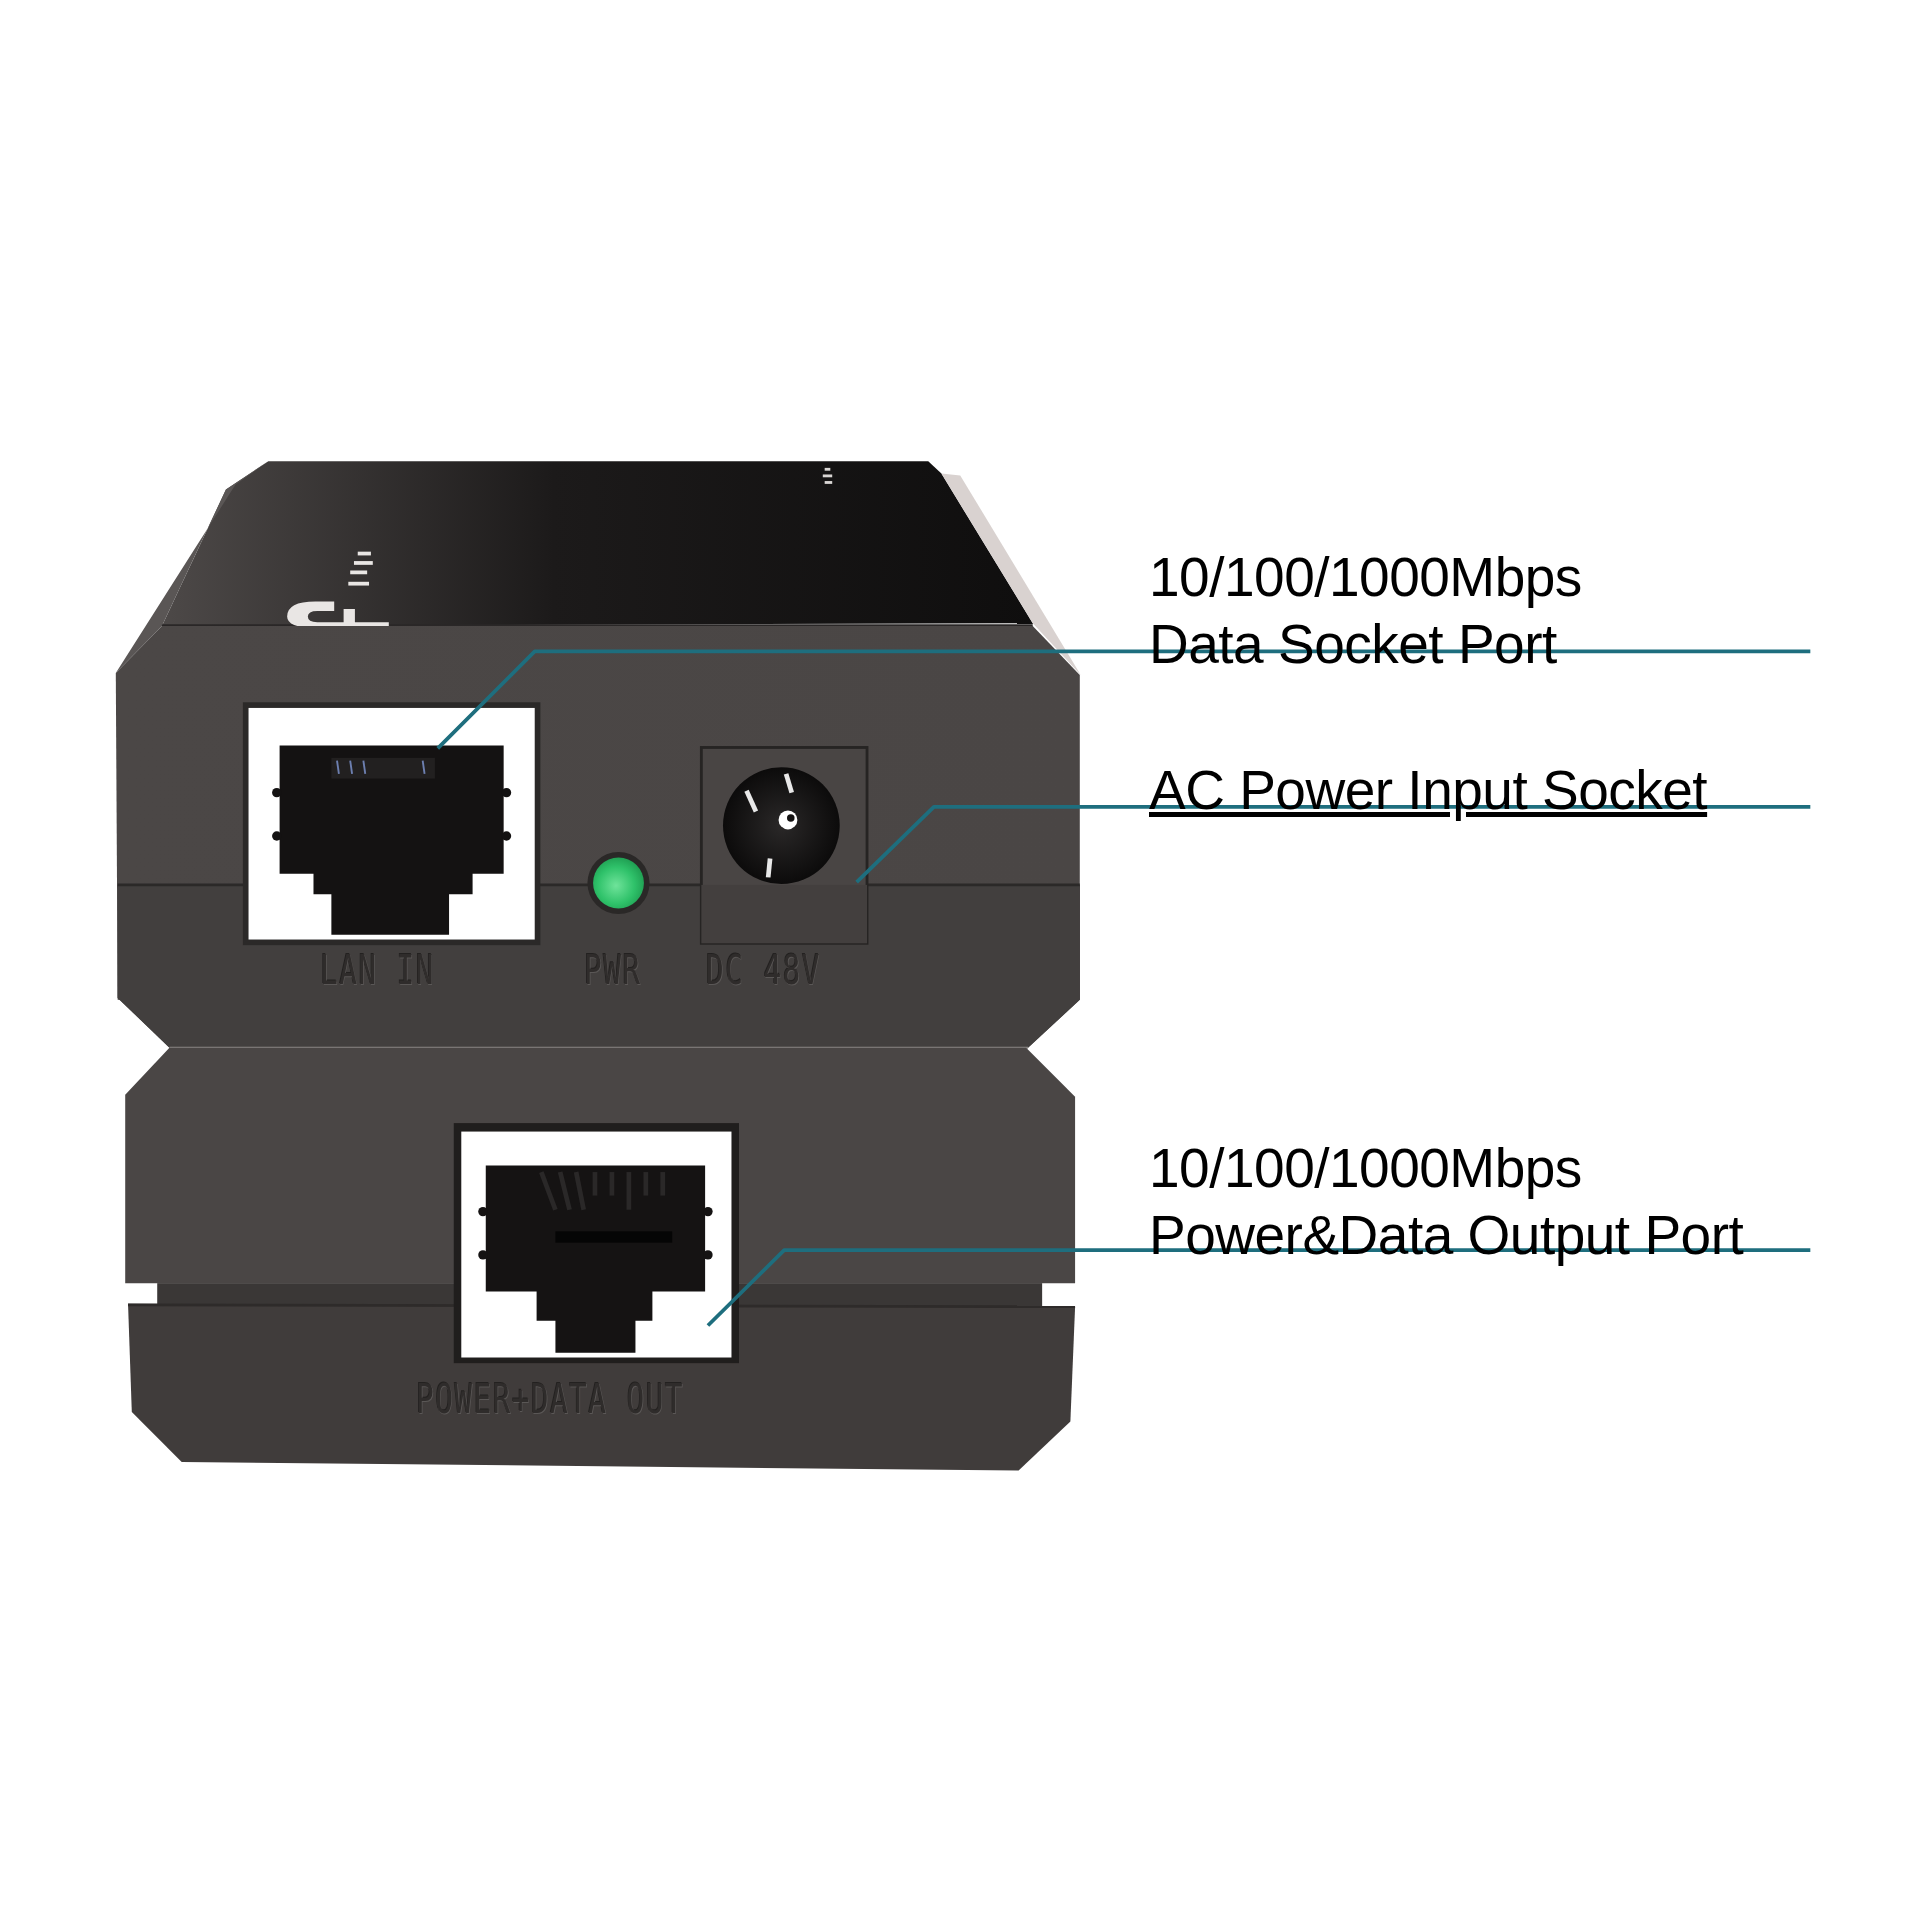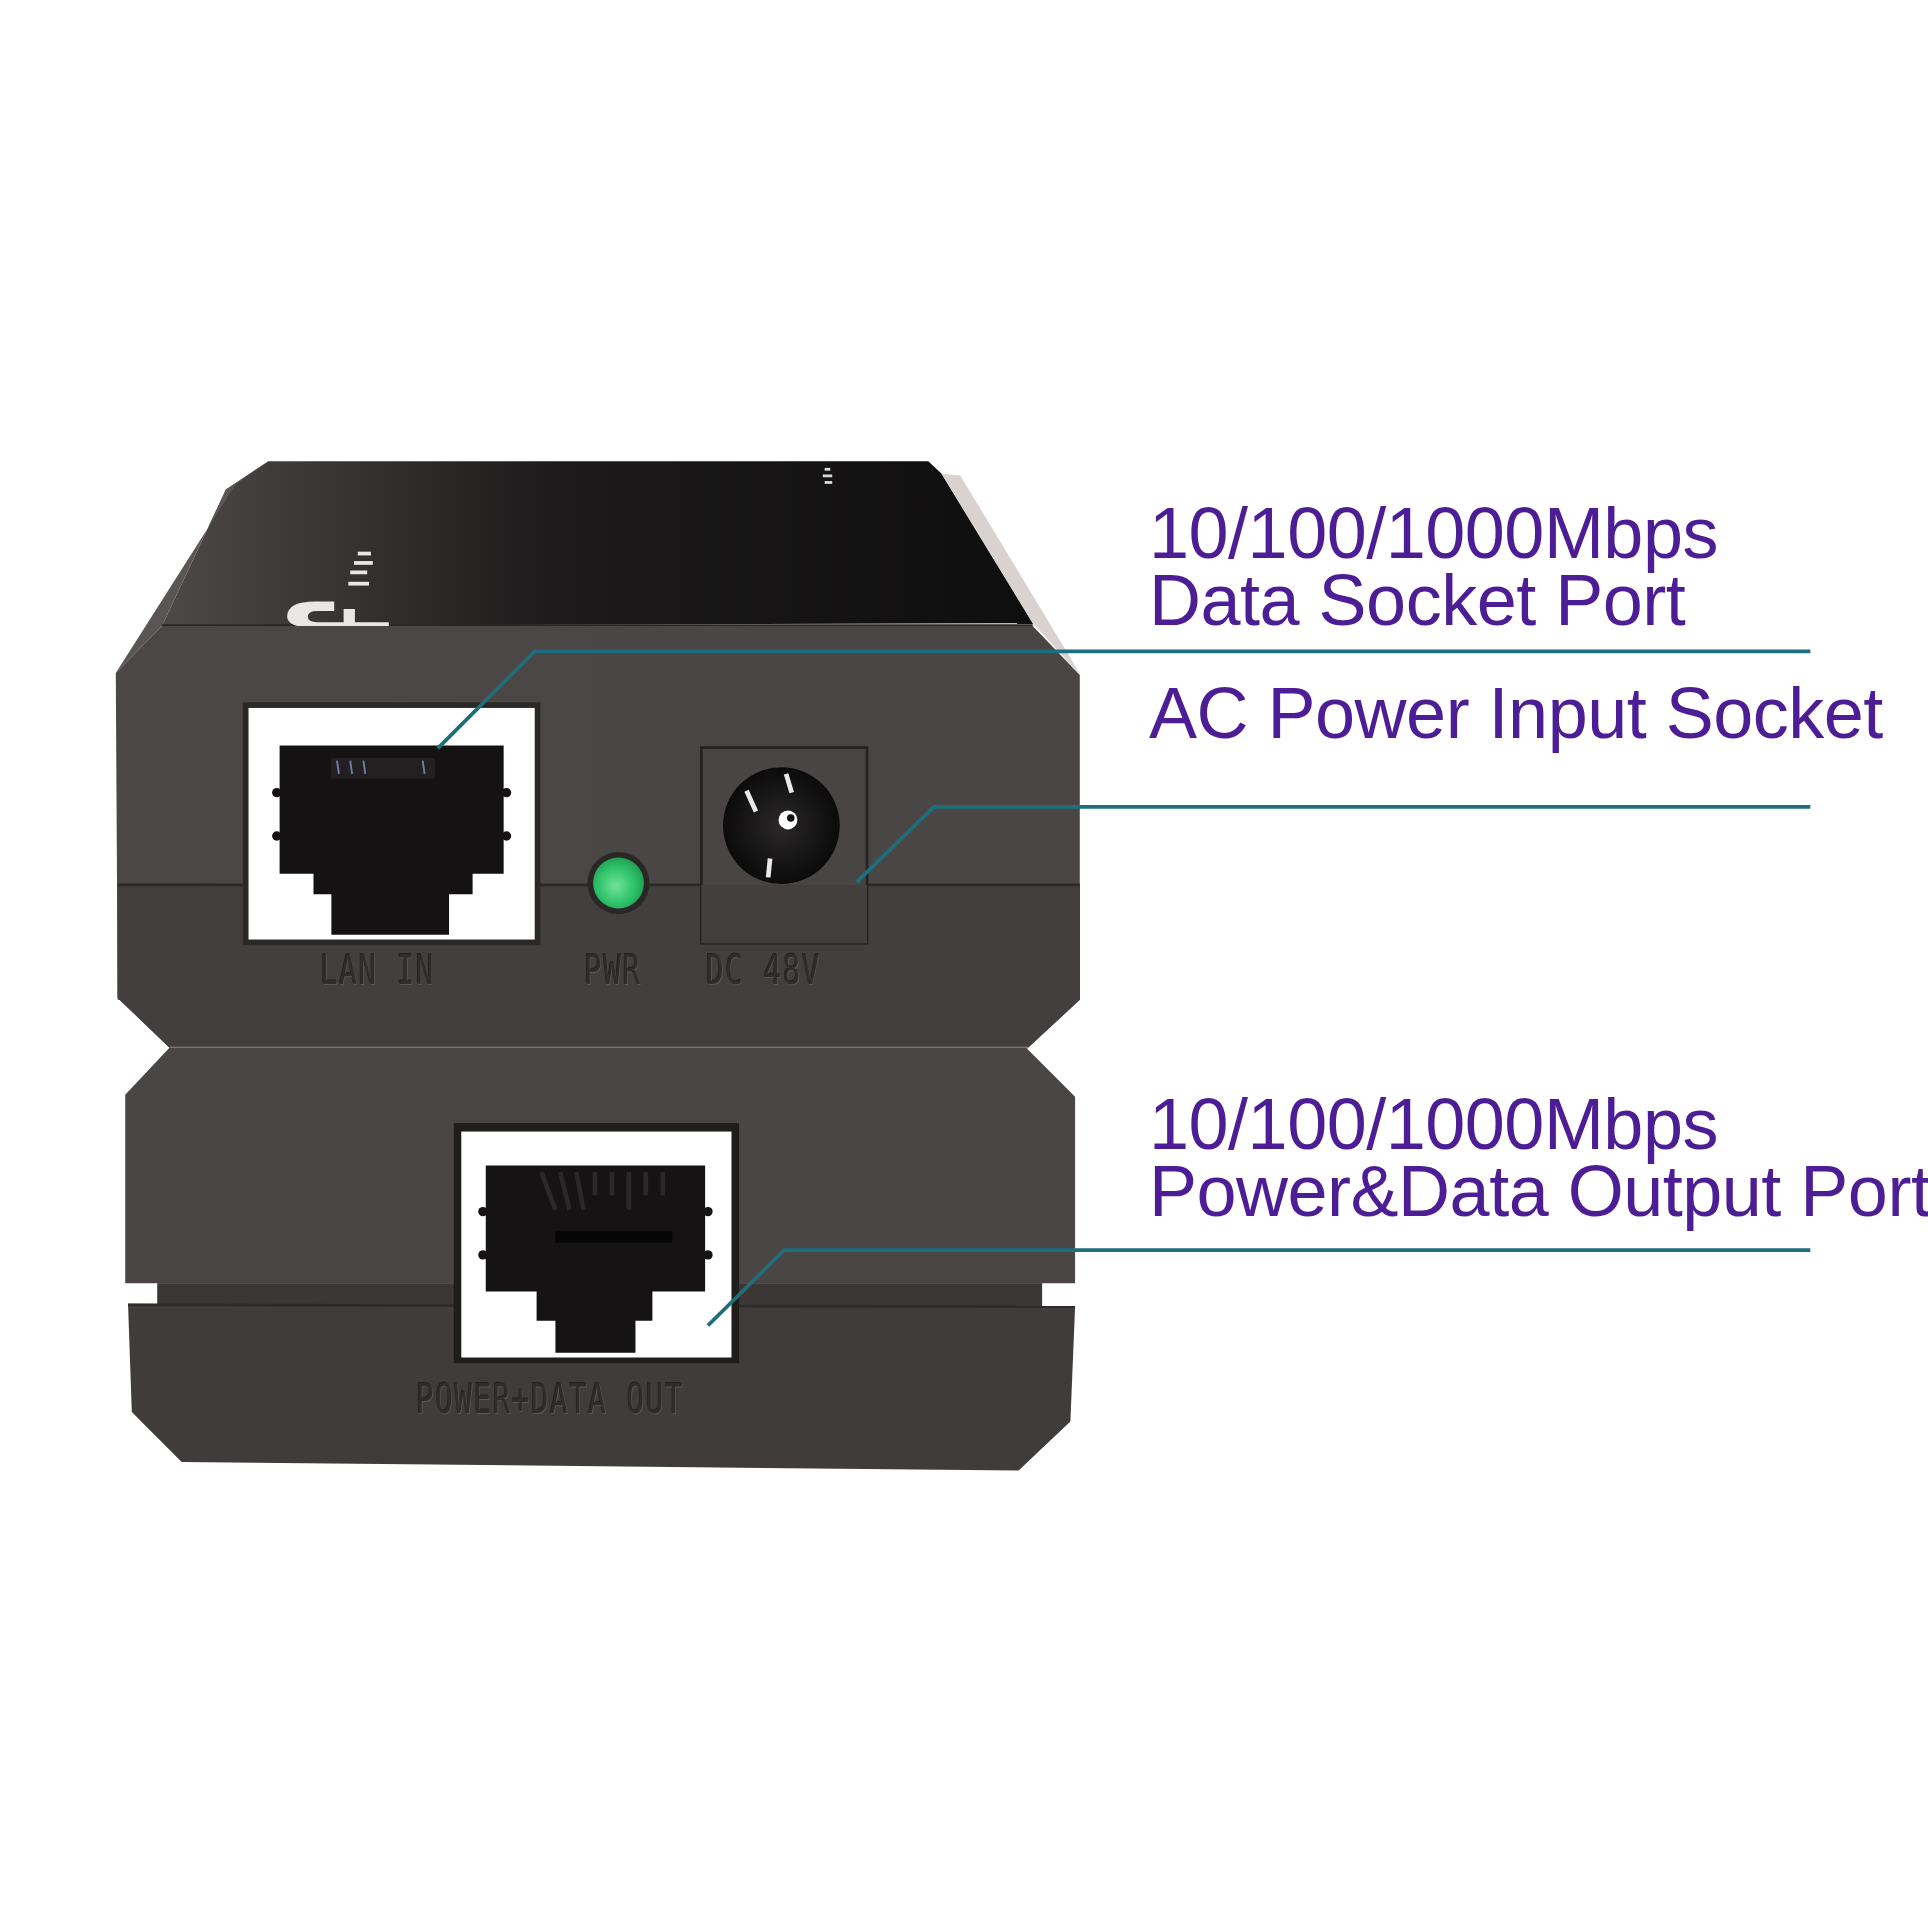--- a/index.html
+++ b/index.html
@@ -1,18 +1,18 @@
 <!DOCTYPE html>
 <html style="font-size:15px"><head>
 <meta charset="utf-8">
 <style>
   html, body { margin: 0; padding: 0; background: #ffffff; }
   #stage { position: relative; width: 1928px; height: 1928px; background: #ffffff; overflow: hidden; font-family: "Liberation Sans", sans-serif; }
   svg.device { position: absolute; left: 0; top: 0; }
-  .callout-text { position: absolute; left: 1149px; color: #4c1d95; font-family: "Liberation Sans", sans-serif; font-size: 72px; line-height: 67px; letter-spacing: -0.5px; white-space: nowrap; }
+  .callout-text { position: absolute; left: 1149px; color: #000000; font-family: "Liberation Sans", sans-serif; font-size: 55px; line-height: 67px; letter-spacing: -0.5px; white-space: nowrap; margin-top: 44px; }
   .embossed { position: absolute; color: #2f2c2b; font-family: "DejaVu Sans Mono", monospace; font-size: 41px; line-height: 38px; letter-spacing: 1.9px; text-shadow: 0.9px 0.9px 0 #5a5756, -0.9px -0.9px 0 #232120; white-space: nowrap; transform: scaleX(0.72); transform-origin: left top; }
 </style>
 </head>
 <body>
 
 <div id="stage">
 
   <svg class="device" width="1928" height="1928" viewBox="0 0 2048 2048">
     <defs>
       <linearGradient id="topGrad" x1="0" y1="0" x2="1" y2="0">
@@ -133,21 +133,21 @@
 
   <div class="embossed" style="left:320px; top:951px;">LAN IN</div>
   <div class="embossed" style="left:584px; top:951px;">PWR</div>
   <div class="embossed" style="left:706px; top:951px;">DC 48V</div>
   <div class="embossed" style="left:416px; top:1380px;">POWER+DATA OUT</div>
 
   <div class="callout-text" style="top:500px;">
     <div>10/100/1000Mbps</div>
     <div>Data Socket Port</div>
   </div>
-  <div class="callout-text" style="top:680px;">
+  <div class="callout-text" style="top:713px;text-decoration:underline;">
     <div>AC Power Input Socket</div>
   </div>
   <div class="callout-text" style="top:1091px;">
     <div>10/100/1000Mbps</div>
     <div>Power&amp;Data Output Port</div>
   </div>
 
 </div>
 
 

